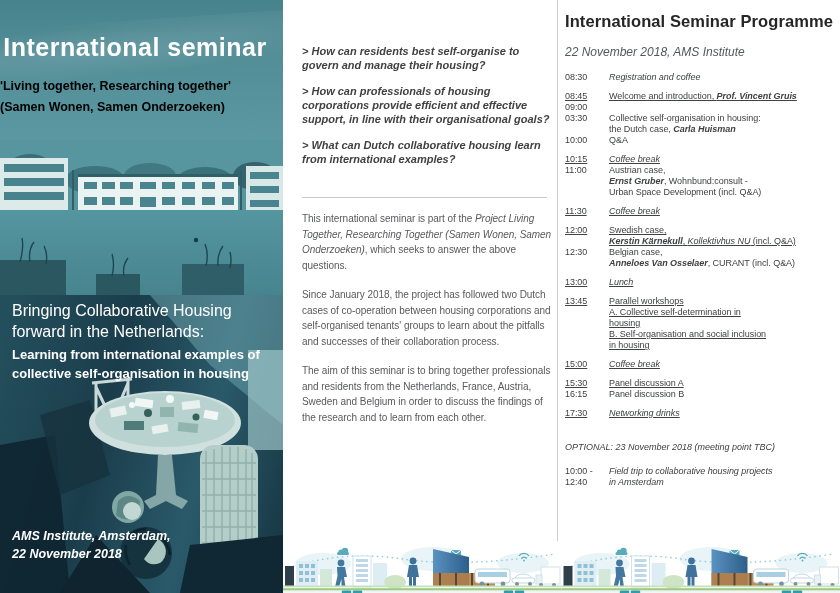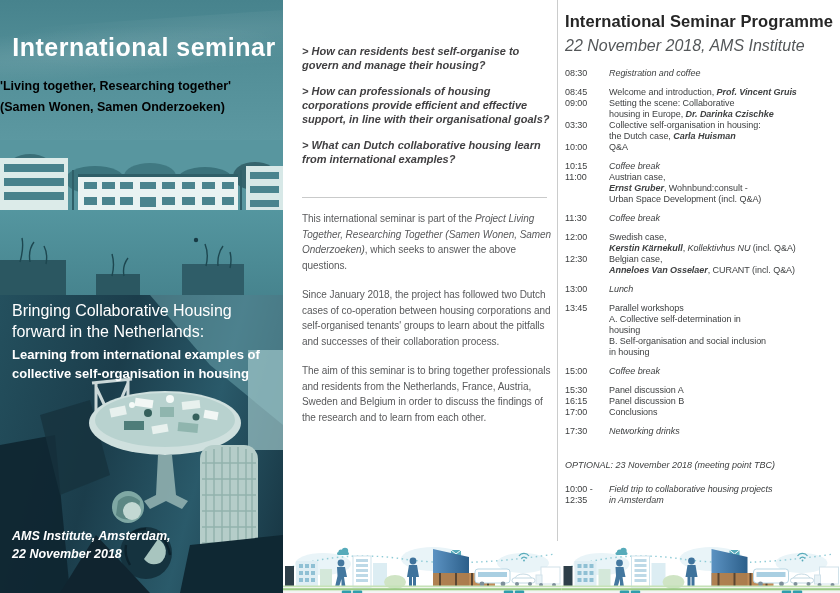--- a/index.html
+++ b/index.html
@@ -7,21 +7,21 @@
         font-family:"Liberation Sans",sans-serif;-webkit-font-smoothing:antialiased;}
 
   
   .left-panel{position:absolute;left:0;top:0;width:283px;height:593px;background:#4d8b94;overflow:hidden;}
   .sky{position:absolute;left:0;top:0;width:283px;height:150px;
        background:linear-gradient(180deg,#47838d 0%,#538f98 45%,#5d99a2 100%);}
   .sky:before{content:"";position:absolute;left:-40px;top:20px;width:360px;height:60px;
        background:radial-gradient(ellipse at 30% 50%,rgba(255,255,255,.10),rgba(255,255,255,0) 60%),
                   radial-gradient(ellipse at 75% 30%,rgba(255,255,255,.08),rgba(255,255,255,0) 60%);
        transform:rotate(-4deg);}
-  .left-title{position:absolute;left:11px;top:33px;width:266px;text-align:center;color:#fff;
+  .left-title{position:absolute;left:2px;top:33px;width:266px;text-align:center;color:#fff;
        font-size:25px;font-weight:bold;letter-spacing:.5px;}
   .left-subtitle{position:absolute;left:0;top:76px;width:283px;color:#000000;
        font-size:12.5px;font-weight:bold;line-height:21px;white-space:pre-line;}
   .building-strip{position:absolute;left:0;top:140px;width:283px;height:160px;}
   .dark-montage{position:absolute;left:0;top:295px;width:283px;height:298px;
        background:linear-gradient(105deg,#24505e 0%,#1b3d4b 38%,#2a5a6a 68%,#163340 100%);}
   .left-heading{position:absolute;left:12px;top:300px;width:262px;color:#fff;
        font-size:16px;font-weight:normal;line-height:21px;white-space:pre-line;}
   .left-subheading{position:absolute;left:12px;top:345px;width:262px;color:#fff;
        font-size:13px;font-weight:bold;line-height:19px;white-space:pre-line;}
@@ -34,24 +34,24 @@
   .h-divider{position:absolute;left:302px;top:197px;width:245px;height:1px;background:#c9caca;}
   .body-text{position:absolute;left:302px;top:211px;width:250px;color:#58595b;}
   .body-text p{margin:0 0 14px 0;font-size:10px;line-height:15.5px;letter-spacing:-.05px;}
 
   
   .v-divider{position:absolute;left:557px;top:0;width:1px;height:541px;background:#cbcccc;}
 
   
   .programme{position:absolute;left:565px;top:12px;width:270px;color:#3f4142;}
   .prog-title{font-size:16.5px;font-weight:bold;color:#262626;letter-spacing:.1px;}
-  .prog-subtitle{font-size:16px;font-style:italic;color:#545759;margin-top:6px;}
+  .prog-subtitle{font-size:12px;font-style:italic;color:#545759;margin-top:14px;}
   .schedule{margin-top:13px;font-size:9px;line-height:11px;letter-spacing:-.05px;}
   .sched-row{display:flex;}
-  .sched-row.gap{margin-top:8px;}
+  .sched-row.gap{margin-top:8px;text-decoration:underline;}
   .sched-row .time{width:44px;flex:none;white-space:pre-line;}
   .sched-row .desc{flex:1;white-space:pre-line;}
   .st-i{font-style:italic;margin-top:47px;}
   .st-bi{font-weight:bold;font-style:italic;}
   .optional-note{margin-top:23px;font-size:9px;font-style:italic;line-height:11px;}
   .fieldtrip{margin-top:13px;}
 
   
   .footer-art{position:absolute;left:283px;top:544px;width:557px;height:49px;}
 </style>
@@ -195,22 +195,20 @@
     <div class="sched-row">
           <div class="time">08:30</div>
           <div class="desc"><span class="st-i">Registration and coffee</span></div>
         </div>
         <div class="sched-row gap">
           <div class="time">08:45</div>
           <div class="desc"><span>Welcome and introduction, </span><span class="st-bi">Prof. Vincent Gruis</span></div>
         </div>
         <div class="sched-row">
           <div class="time">09:00</div>
-          <div class="desc"><span>Setting the scene: Collaborative
-housing in Europe, </span><span class="st-bi">Dr. Darinka Czischke</span></div>
         </div>
         <div class="sched-row">
           <div class="time">03:30</div>
           <div class="desc"><span>Collective self-organisation in housing:
 the Dutch case, </span><span class="st-bi">Carla Huisman</span></div>
         </div>
         <div class="sched-row">
           <div class="time">10:00</div>
           <div class="desc"><span>Q&amp;A</span></div>
         </div>
@@ -255,34 +253,30 @@
           <div class="desc"><span class="st-i">Coffee break</span></div>
         </div>
         <div class="sched-row gap">
           <div class="time">15:30</div>
           <div class="desc"><span>Panel discussion A</span></div>
         </div>
         <div class="sched-row">
           <div class="time">16:15</div>
           <div class="desc"><span>Panel discussion B</span></div>
         </div>
-        <div class="sched-row">
-          <div class="time">17:00</div>
-          <div class="desc"><span>Conclusions</span></div>
-        </div>
         <div class="sched-row gap">
           <div class="time">17:30</div>
           <div class="desc"><span class="st-i">Networking drinks</span></div>
         </div>
       </div>
     <div class="optional-note">OPTIONAL: 23 November 2018 (meeting point TBC)</div>
     <div class="schedule fieldtrip">
         <div class="sched-row">
           <div class="time">10:00 -
-12:35</div>
+12:40</div>
           <div class="desc"><span class="st-i">Field trip to collaborative housing projects
 in Amsterdam</span></div>
         </div>
       </div>
   </div>
 
   <svg class="footer-art" width="557" height="49" viewBox="0 0 557 49">
     <defs>
       <linearGradient id="bannerGrad" x1="0" y1="0" x2="1" y2="0">
         <stop offset="0" stop-color="#5b92c2"></stop>

